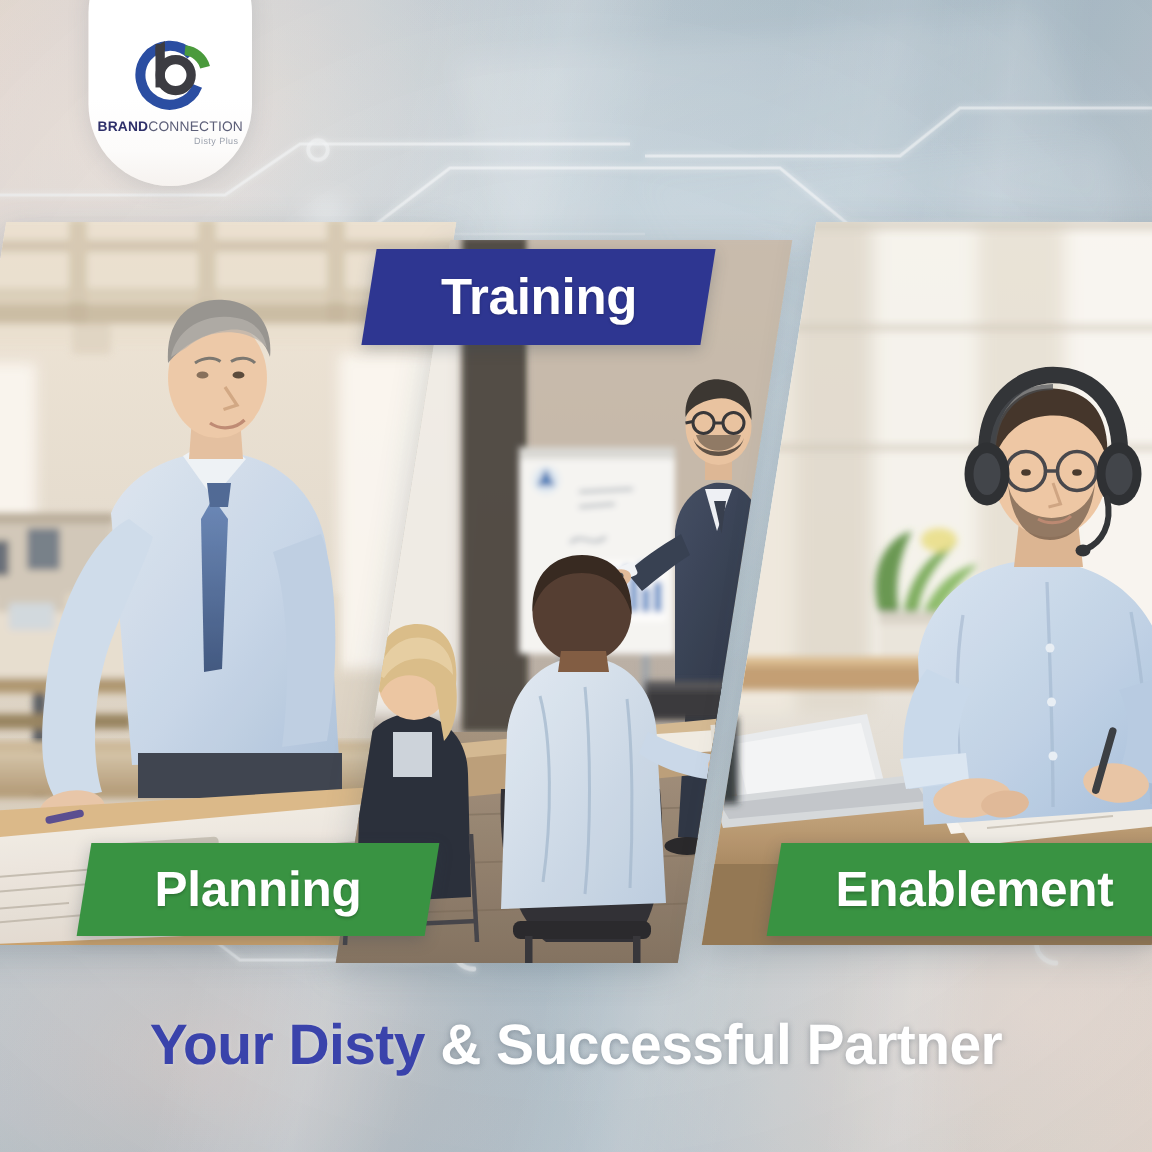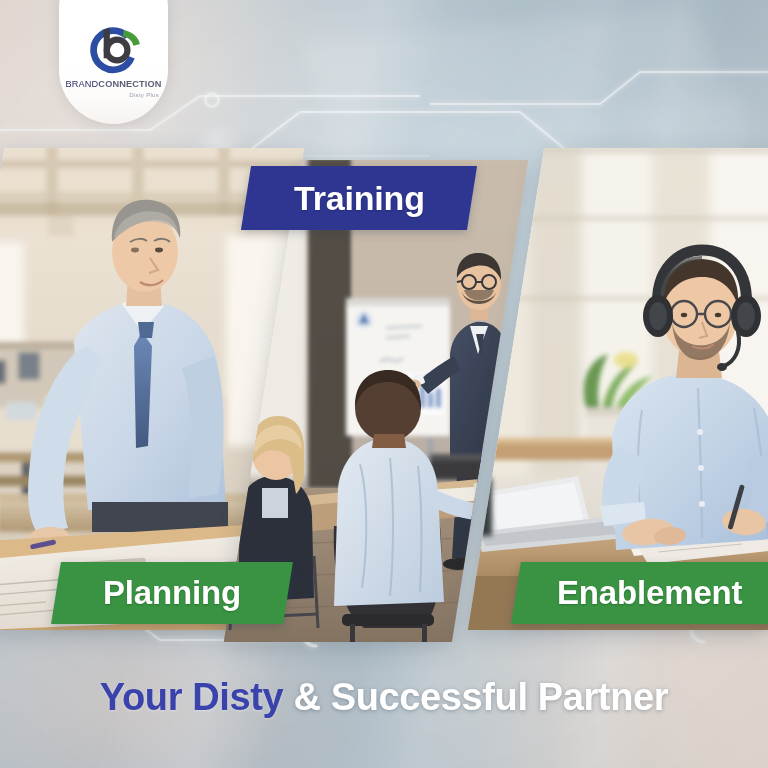--- a/index.html
+++ b/index.html
@@ -80,22 +80,22 @@
     box-sizing: border-box;
   }
   .logo-mark { width: 62px; height: 52px; display: block; }
   .logo-wordmark {
     margin-top: 5px;
     font-size: 9.2px;
     letter-spacing: 0.015em;
     white-space: nowrap;
     line-height: 1;
   }
-  .logo-wordmark .wm-brand { font-weight: normal; color: #2d2f69; }
-  .logo-wordmark .wm-conn  { font-weight: bold; color: #5c5f78; margin-top: 28px; }
+  .logo-wordmark .wm-brand { font-weight: bold; color: #2d2f69; }
+  .logo-wordmark .wm-conn  { font-weight: normal; color: #5c5f78; margin-top: 28px; }
   .logo-tagline {
     margin-top: 3px;
     font-size: 6px;
     color: #9aa0ac;
     letter-spacing: 0.05em;
     align-self: flex-end;
     margin-right: 9px;
     line-height: 1;
   }
 

